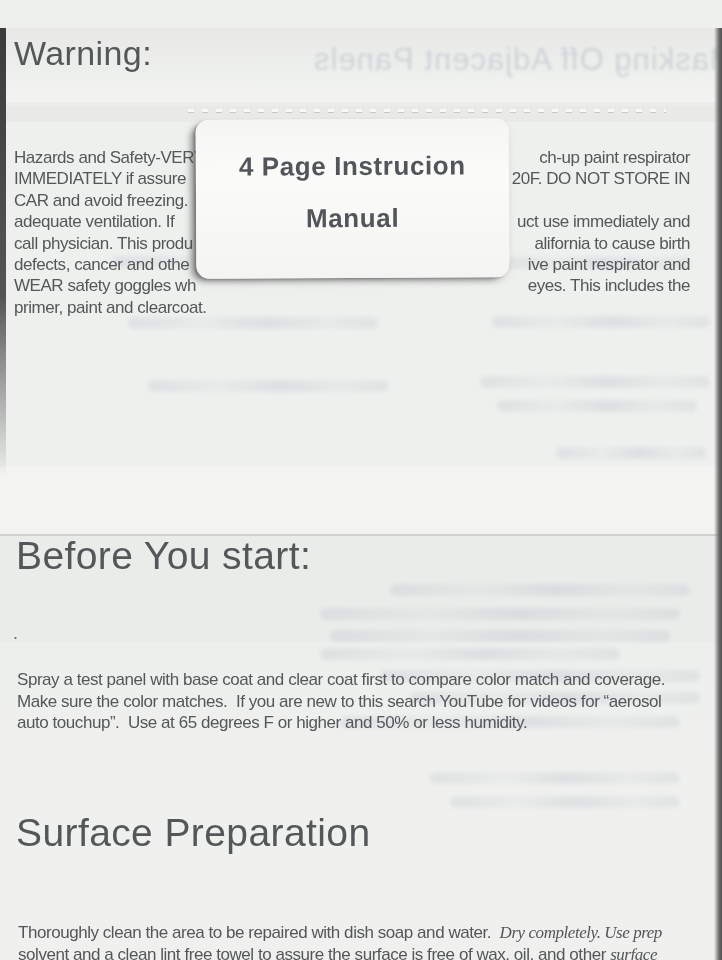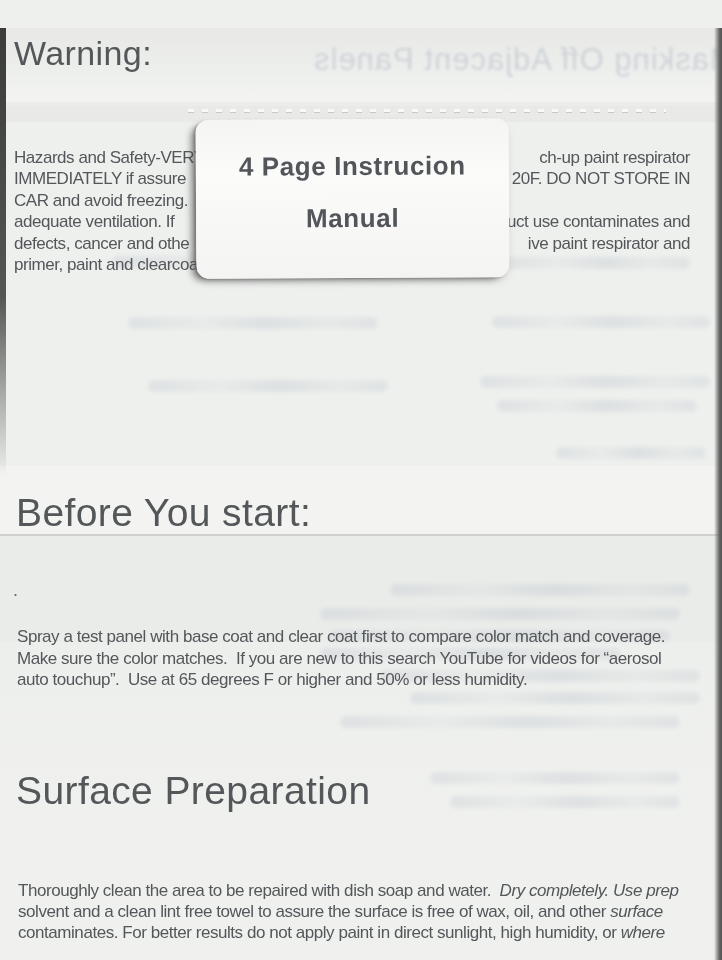--- a/index.html
+++ b/index.html
@@ -38,21 +38,21 @@
   
   .bodytext{color:#54565a;font-size:17px;letter-spacing:-0.45px;}
   .wlines{position:absolute;left:14px;top:80px;width:676px;}
   .wline{display:flex;justify-content:space-between;height:21.4px;line-height:21.4px;}
   .wline span{white-space:pre;}
   .para{position:absolute;}
   .para .tline{height:21.4px;line-height:21.4px;white-space:pre;}
   .p-before{left:17px;top:366px;}
   .p-surface{left:18px;top:511px;}
   .stray-dot{position:absolute;left:13px;top:341px;color:#696b6e;font-size:18px;}
-  .ital{font-style:italic;}
+  .ital{font-style:italic;font-family:Liberation Serif, serif;}
   
   .perf{position:absolute;left:188px;top:81px;width:478px;height:3px;
     background:repeating-linear-gradient(90deg,#fbfcfa 0 6px,rgba(251,252,250,0) 6px 14px);
     filter:drop-shadow(0 1px 0 rgba(150,150,150,.45));opacity:.9;}
   .sticker{
     position:absolute;left:196px;top:91px;width:313px;height:159px;
     background:linear-gradient(180deg,#f5f6f4,#fbfcfa 35%,#f4f5f3);
     border-radius:13px;transform:rotate(-0.3deg);
     box-shadow:-7px 4px 6px -2px rgba(70,70,70,.55), -2px 1px 2px rgba(90,90,90,.35), 0 5px 9px -3px rgba(110,110,110,.35);
     z-index:6;text-align:center;
@@ -100,25 +100,33 @@
       </div>
       <div class="wline">
         <span>IMMEDIATELY if assure</span>
         <span>20F. DO NOT STORE IN</span>
       </div>
       <div class="wline">
         <span>CAR and avoid freezing.</span>
       </div>
       <div class="wline">
         <span>adequate ventilation. If</span>
-        <span>uct use contaminates and</span>
+        <span>uct use immediately and</span>
+      </div>
+      <div class="wline">
+        <span>call physician. This produ</span>
+        <span>alifornia to cause birth</span>
       </div>
       <div class="wline">
         <span>defects, cancer and othe</span>
         <span>ive paint respirator and</span>
+      </div>
+      <div class="wline">
+        <span>WEAR safety goggles wh</span>
+        <span>eyes. This includes the</span>
       </div>
       <div class="wline">
         <span>primer, paint and clearcoat.</span>
         <span></span>
       </div>
     </div>
 
   <div class="perf"></div>
   <div class="sticker">
     <div class="l1">4 Page Instrucion</div>

